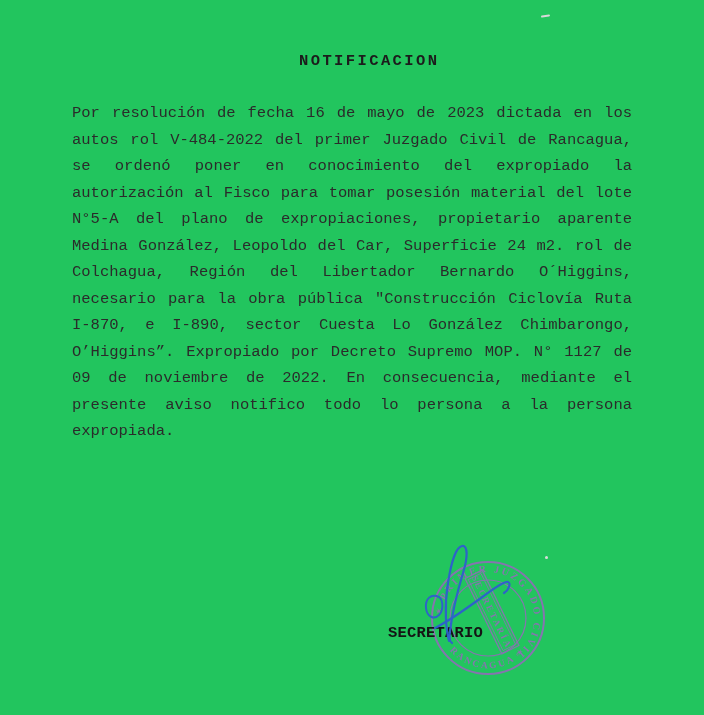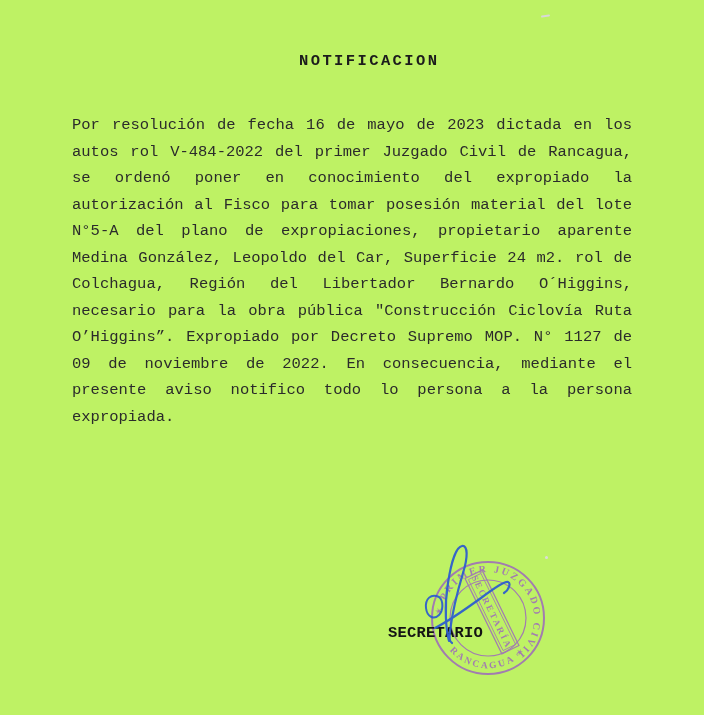--- a/index.html
+++ b/index.html
@@ -1,38 +1,38 @@
 <!DOCTYPE html>
 <html><head>
 <meta charset="utf-8">
 <style>
   html, body { margin: 0; padding: 0; background: #ffffff; }
   .page {
     position: relative;
     width: 704px;
     height: 715px;
-    background: #bef264;
+    background: #22c55e;
     overflow: hidden;
     font-family: "Liberation Mono", "DejaVu Sans Mono", monospace;
     color: #262626;
   }
   .title {
     position: absolute;
     left: 299px;
     top: 52px;
     font-size: 15.5px;
     font-weight: bold;
     letter-spacing: 2.4px;
     color: #1c1c1c;
     white-space: nowrap;
   }
   .body-block {
     position: absolute;
     left: 72px;
-    top: 112px;
+    top: 100px;
     width: 560px;
   }
   .line {
     font-size: 15.5px;
     line-height: 26.5px;
     white-space: normal;
     color: #2b2b2b;
   }
   .just {
     text-align: justify;
@@ -107,20 +107,21 @@
 
   <div class="body-block">
     <div class="line just">Por resolución de fecha 16 de mayo de 2023 dictada en los</div>
     <div class="line just">autos rol V-484-2022 del primer Juzgado Civil de Rancagua,</div>
     <div class="line just">se ordenó poner en conocimiento del expropiado la</div>
     <div class="line just">autorización al Fisco para tomar posesión material del lote</div>
     <div class="line just">N°5-A del plano de expropiaciones, propietario aparente</div>
     <div class="line just">Medina González, Leopoldo del Car, Superficie 24 m2. rol de</div>
     <div class="line just">Colchagua, Región del Libertador Bernardo O´Higgins,</div>
     <div class="line just">necesario para la obra pública "Construcción Ciclovía Ruta</div>
+    <div class="line just">I-870, e I-890, sector Cuesta Lo González Chimbarongo,</div>
     <div class="line just">O’Higgins”. Expropiado por Decreto Supremo MOP. N° 1127 de</div>
     <div class="line just">09 de noviembre de 2022. En consecuencia, mediante el</div>
     <div class="line just">presente aviso notifico todo lo persona a la persona</div>
     <div class="line">expropiada.</div>
   </div>
 
   <svg class="stamp-svg" viewBox="0 0 150 150" aria-hidden="true">
     <defs>
       <path id="ringTopPath" d="M 27,83 A 46,46 0 1 1 119,83 A 46,46 0 1 1 27,83" fill="none"></path>
       <path id="ringBottomPath" d="M 29,107 A 50,50 0 0 0 117,107" fill="none"></path>

